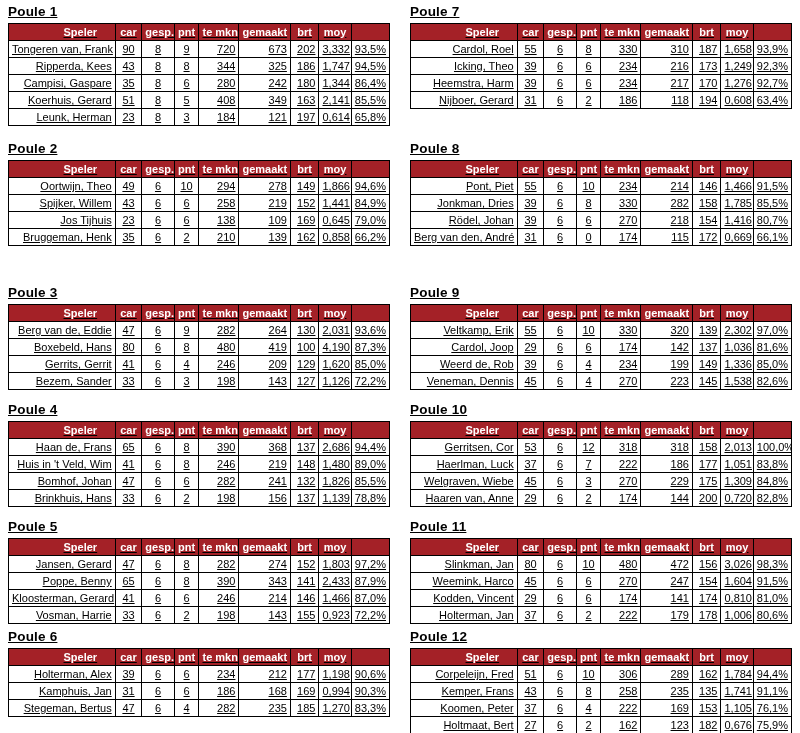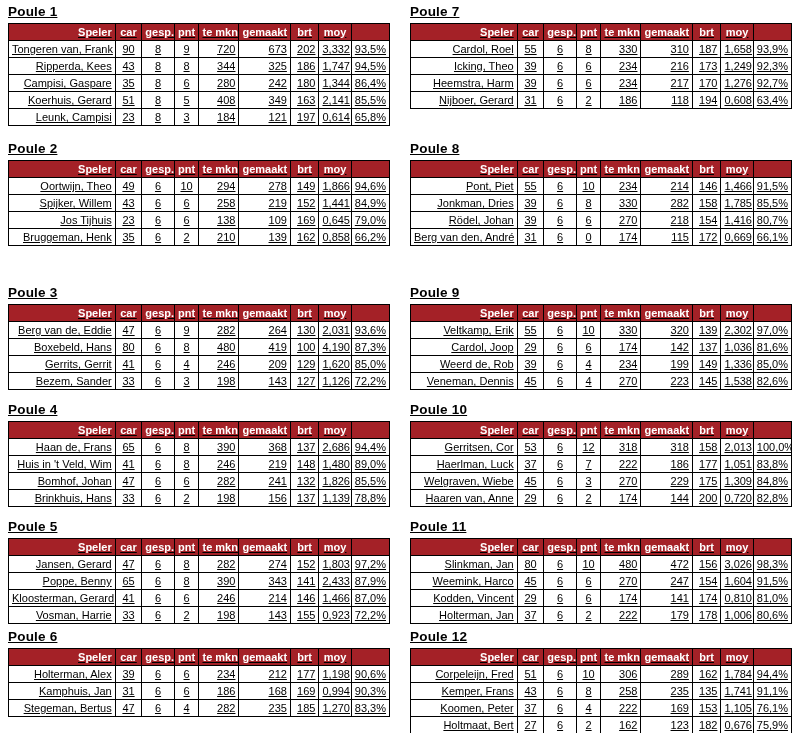--- a/index.html
+++ b/index.html
@@ -38,21 +38,21 @@
     white-space: nowrap;
     overflow: hidden;
     background: #fff;
   }
   .poule-table thead th {
     background: var(--header-bg, #a42127);
     color: var(--header-text, #fff);
     font-weight: bold;
     text-align: center;
   }
-  .poule-table thead th.col0 { text-align: right; padding-left: 40px; }
+  .poule-table thead th.col0 { text-align: center; padding-left: 40px; }
   
   th.col0 { width: 28%; }
   th.col1 { width: 7%; }
   th.col2 { width: 8.5%; }
   th.col3 { width: 6.5%; }
   th.col4 { width: 10.5%; }
   th.col5 { width: 13.5%; }
   th.col6 { width: 7.5%; }
   th.col7 { width: 8.5%; }
   th.col8 { width: 10%; padding-left: 40px; }
@@ -120,21 +120,21 @@
               <td class="col1">51</td>
               <td class="col2">8</td>
               <td class="col3">5</td>
               <td class="col4">408</td>
               <td class="col5">349</td>
               <td class="col6">163</td>
               <td class="col7">2,141</td>
               <td class="col8">85,5%</td>
             </tr>
             <tr>
-              <td class="col0">Leunk, Campisi</td>
+              <td class="col0">Leunk, Herman</td>
               <td class="col1">23</td>
               <td class="col2">8</td>
               <td class="col3">3</td>
               <td class="col4">184</td>
               <td class="col5">121</td>
               <td class="col6">197</td>
               <td class="col7">0,614</td>
               <td class="col8">65,8%</td>
             </tr>
           </tbody>

